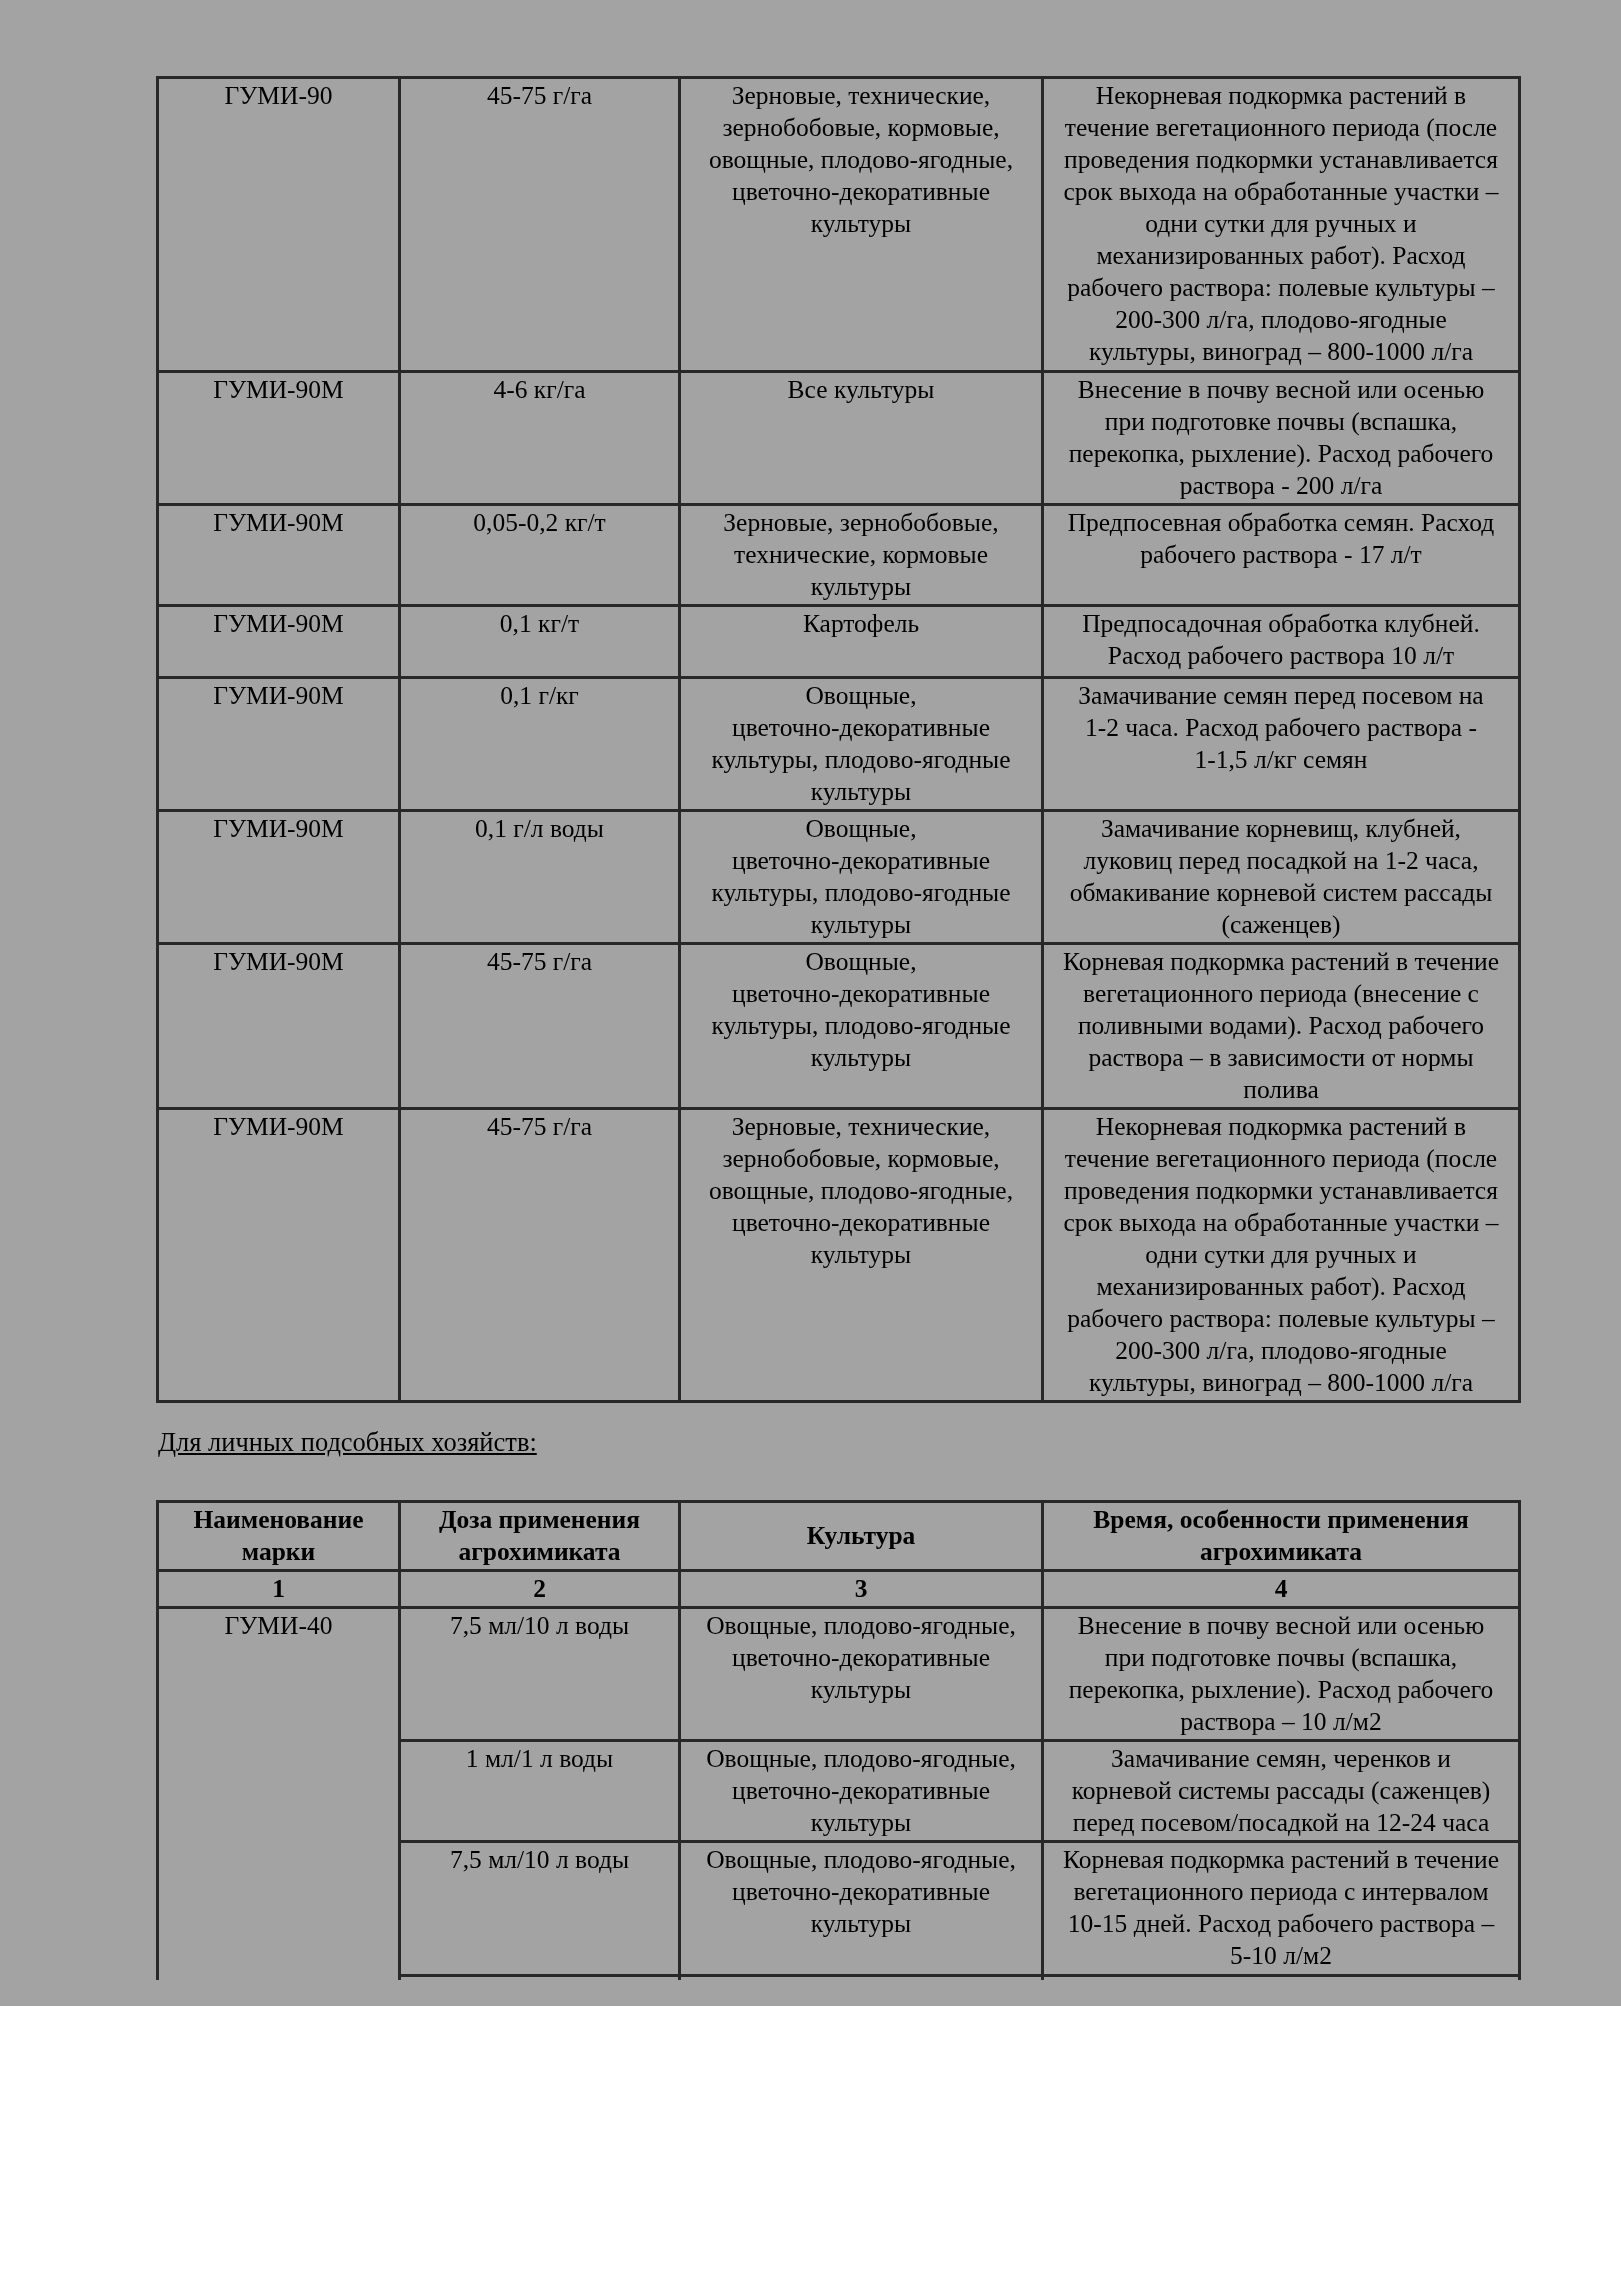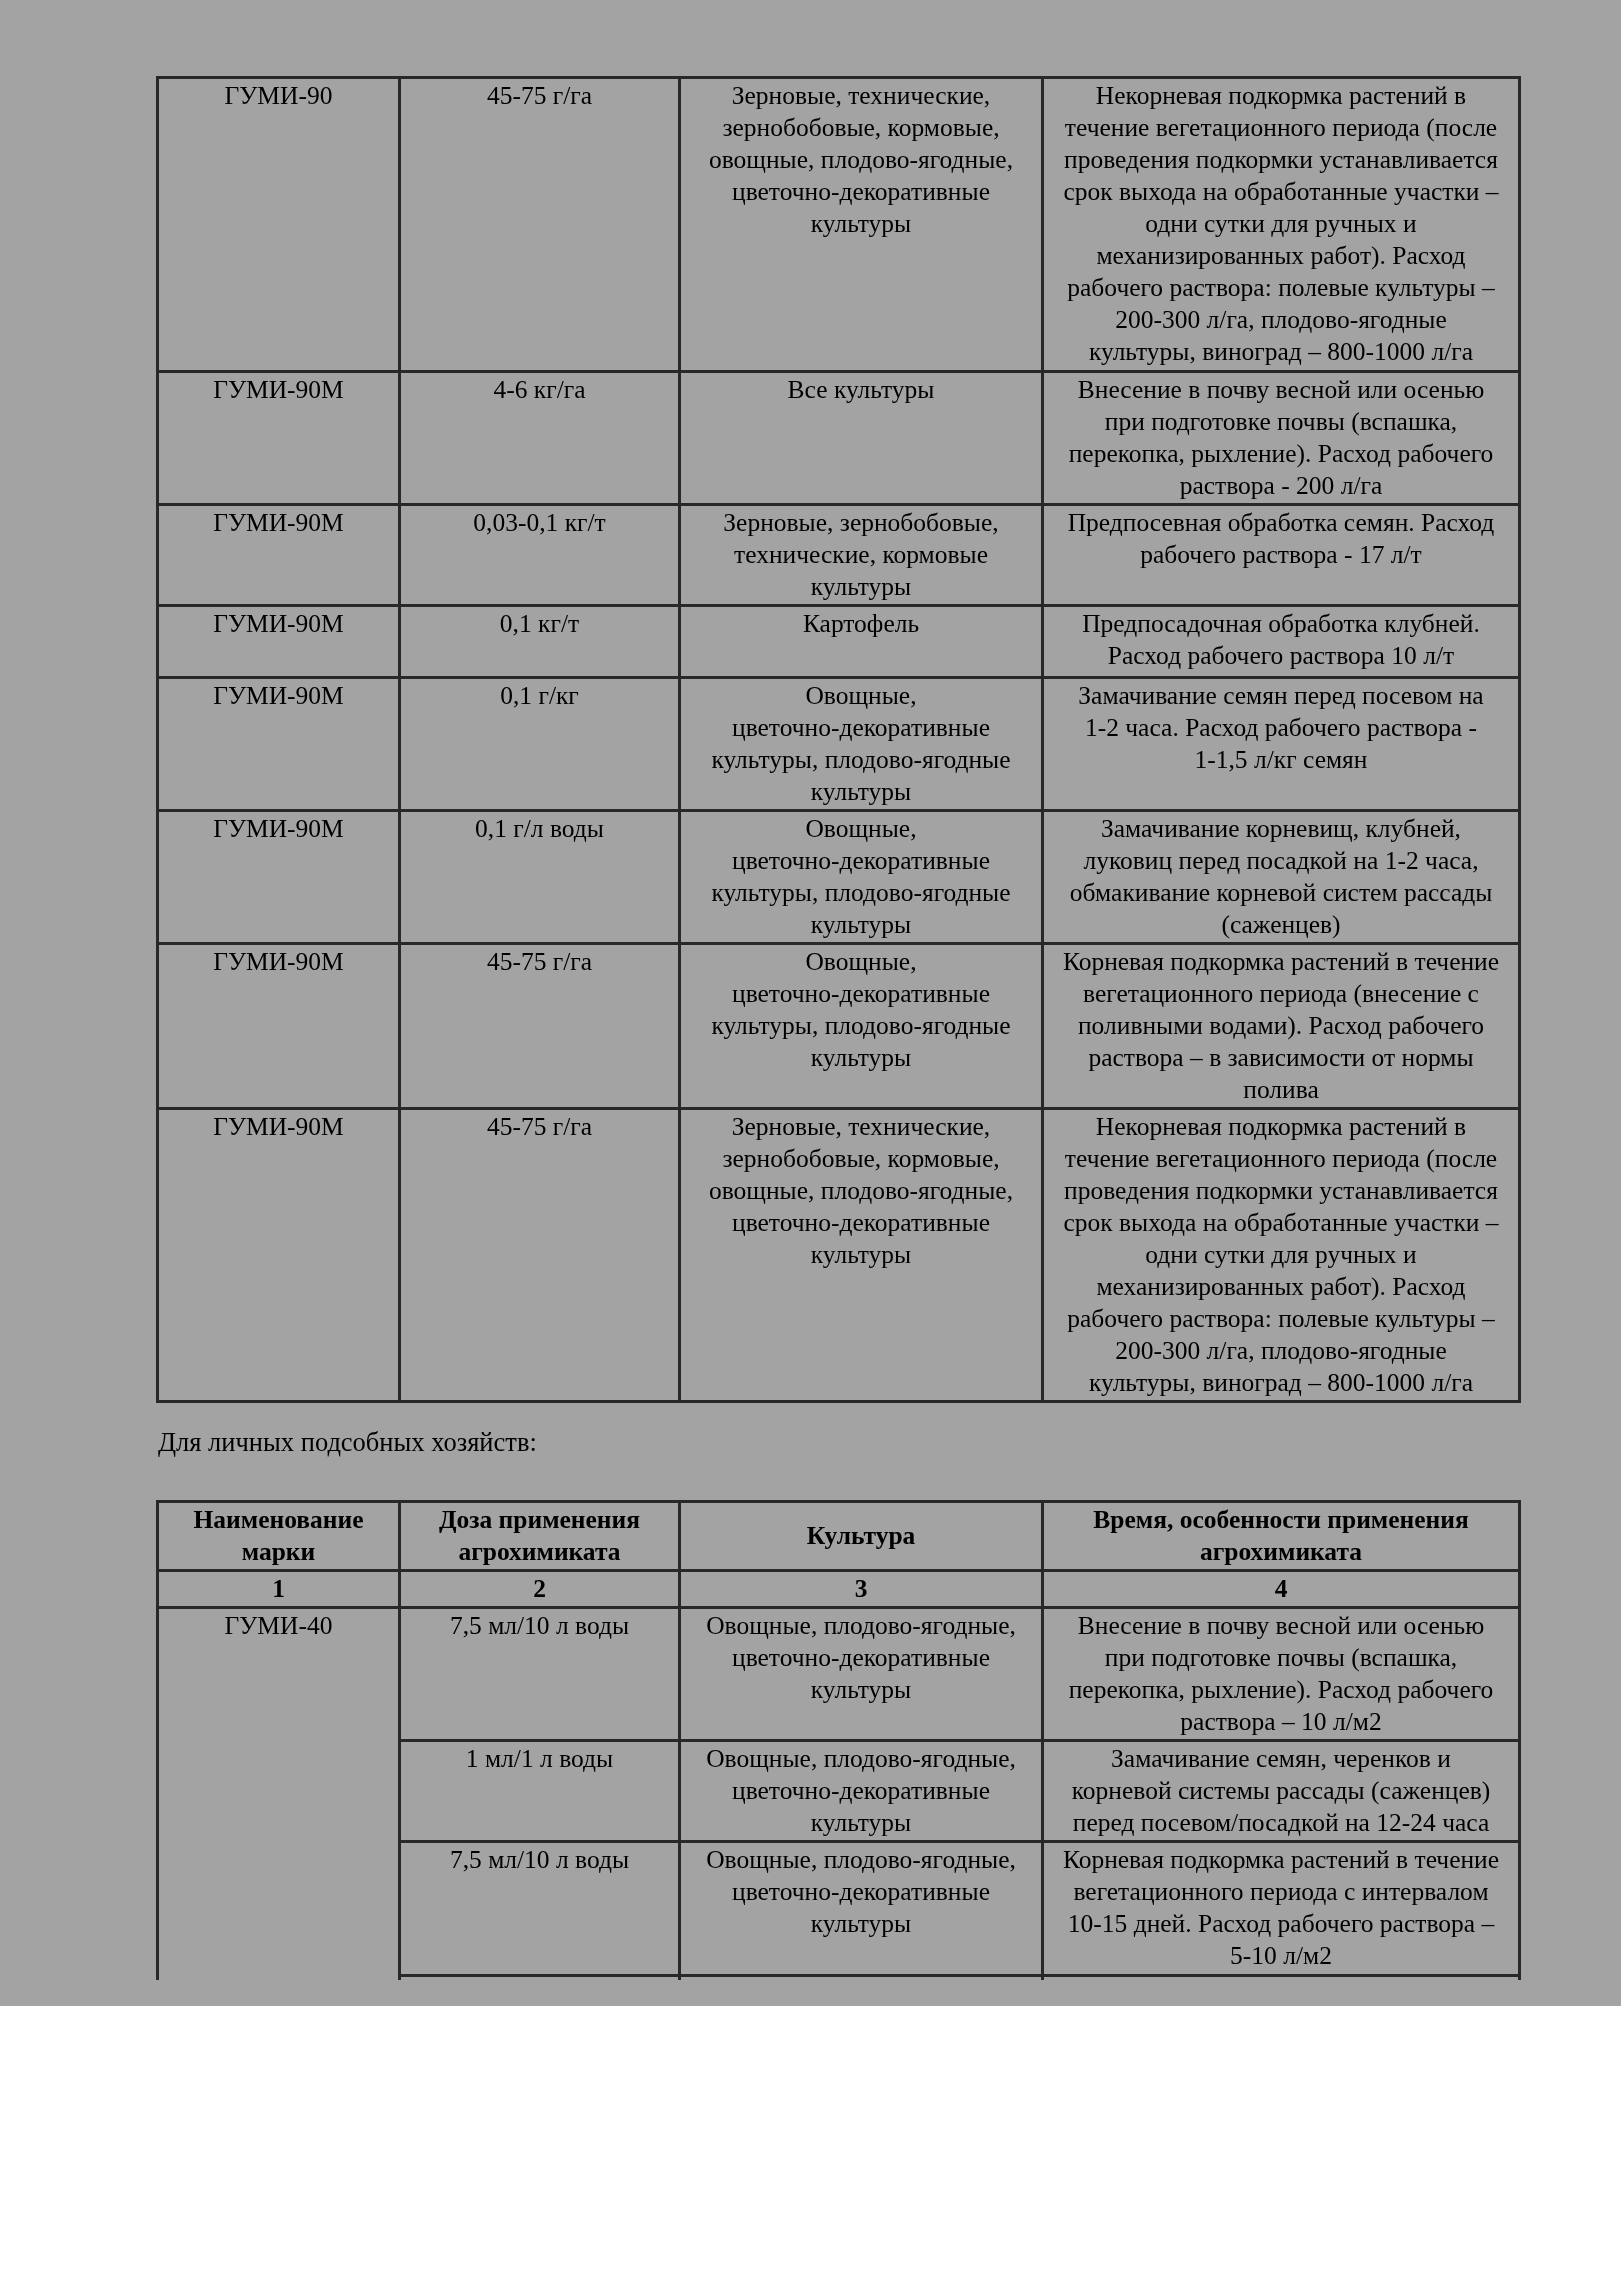--- a/index.html
+++ b/index.html
@@ -33,20 +33,21 @@
   .t2 tr.hdr td { font-weight: bold; vertical-align: middle; }
   .t2 tr.num td { font-weight: bold; }
   td.nb { border-bottom: none !important; }
   .intro {
     position: absolute;
     left: 158px;
     top: 1426px;
     font-size: 26.5px;
     line-height: 33px;
     white-space: pre-line;
+    text-decoration: underline;
   }
 </style>
 </head>
 <body>
 
 <div class="page">
 
   <table class="doc t1">
     <colgroup>
       <col style="width:242px">
@@ -77,21 +78,21 @@
         <td>ГУМИ-90М</td>
         <td>4-6 кг/га</td>
         <td>Все культуры</td>
         <td>Внесение в почву весной или осенью
 при подготовке почвы (вспашка,
 перекопка, рыхление). Расход рабочего
 раствора - 200 л/га</td>
       </tr>
       <tr style="height:101px">
         <td>ГУМИ-90М</td>
-        <td>0,03-0,1 кг/т</td>
+        <td>0,05-0,2 кг/т</td>
         <td>Зерновые, зернобобовые,
 технические, кормовые
 культуры</td>
         <td>Предпосевная обработка семян. Расход
 рабочего раствора - 17 л/т</td>
       </tr>
       <tr style="height:72px">
         <td>ГУМИ-90М</td>
         <td>0,1 кг/т</td>
         <td>Картофель</td>

